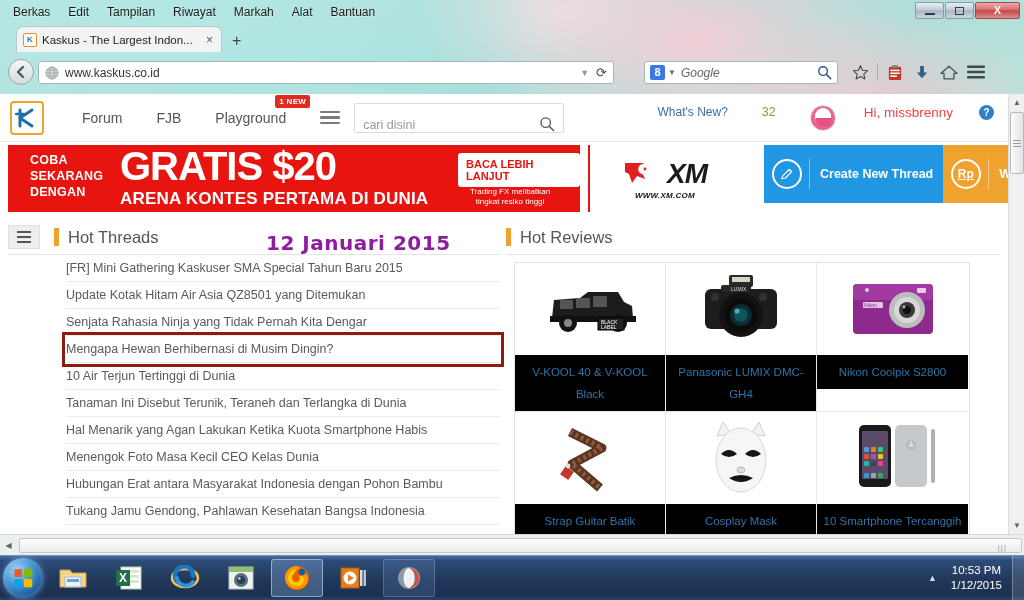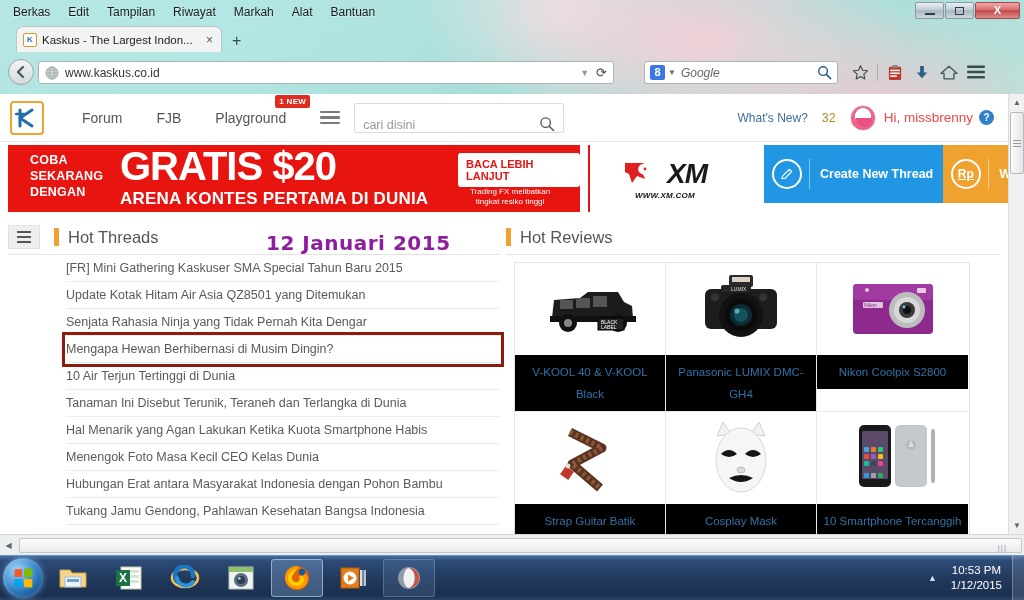--- a/index.html
+++ b/index.html
@@ -140,21 +140,21 @@
     margin-left: 34px; width: 20px; flex: none;
   }
   .hamburger-site span { display:block; height:2.5px; background:#7b7b7b; margin:3px 0; border-radius:1px;}
   .site-search {
     margin-left: 14px; width: 210px; height: 30px; background: #fff;
     border: 1px solid #dcdcdc; border-radius: 2px;
     display: flex; align-items: flex-end; padding: 0 8px; flex: none;
   }
   .site-search .ph { flex: 1; font-size: 12.5px; color: #9a9a9a; }
   .hdr-right {
-    margin-left: auto; margin-right: 14px; display: flex; align-items: center;
+    margin-left: auto; margin-right: 14px; display: flex; align-items: flex-start; gap: 20px;
   }
   .whatsnew { font-size: 12px; color: #3b6ea5; }
   .cnt { font-size: 12.5px; color: #b08a33; margin-left: 14px; }
   .avatar {
     width: 26px; height: 26px; border-radius: 50%; margin-left: 14px;
     background: radial-gradient(circle at 50% 42%, #fff 0 42%, #f06a96 44%, #e3537f 100%);
     border: 1px solid #ddd; position: relative; flex: none;
   }
   .avatar::after {
     content: ""; position: absolute; left: 5px; top: 12px; width: 16px; height: 9px;

